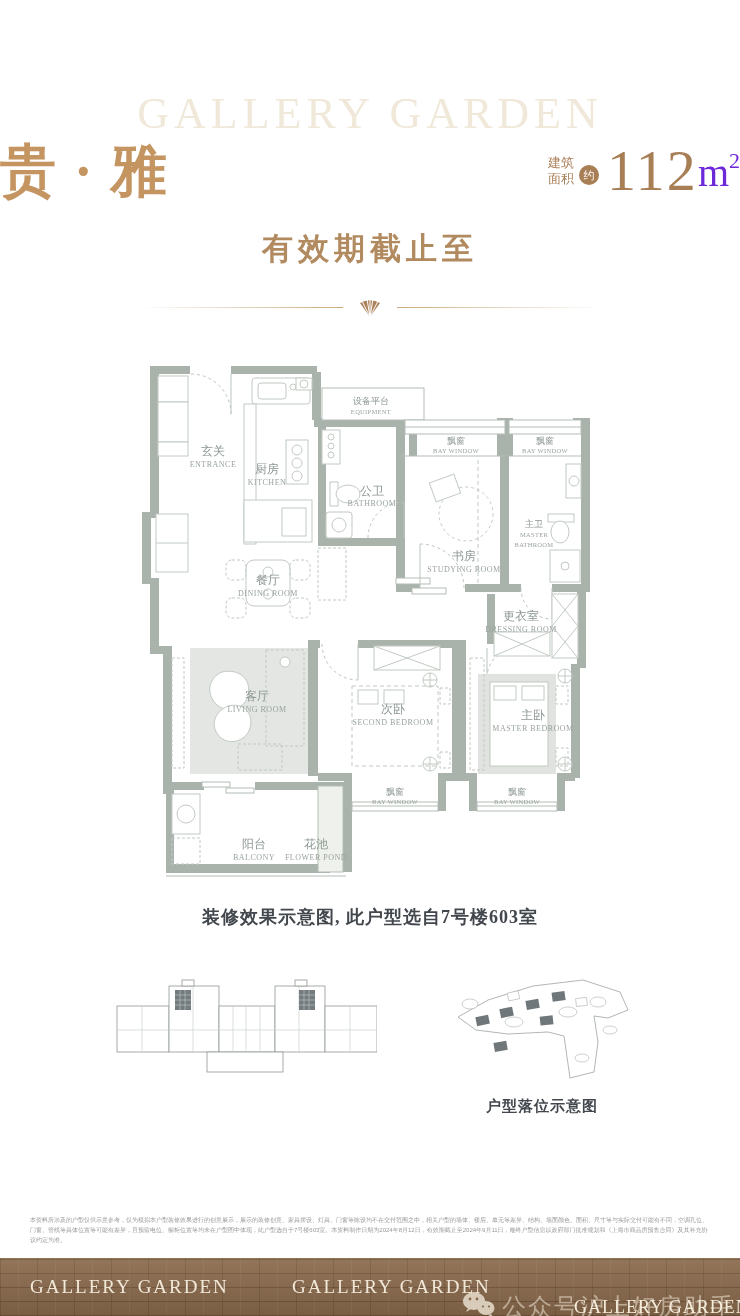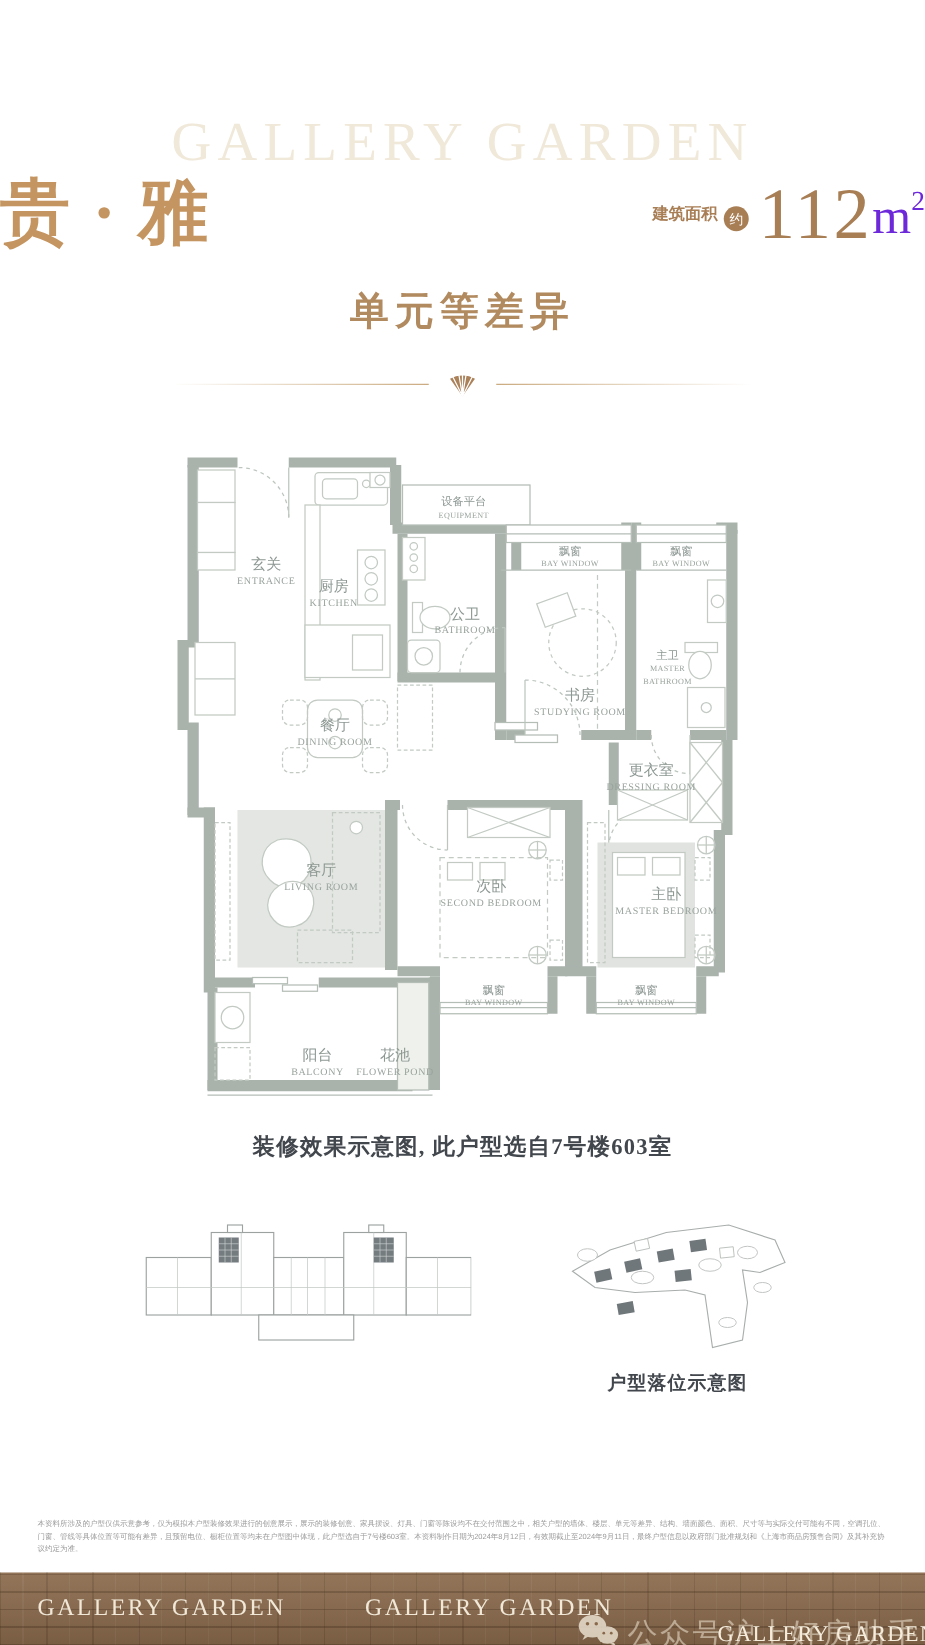--- a/index.html
+++ b/index.html
@@ -5,22 +5,22 @@
   html,body{margin:0;padding:0;background:#fff;}
   .page{position:relative;width:740px;height:1316px;background:#ffffff;overflow:hidden;
         font-family:"Liberation Serif","DejaVu Serif",serif;}
   
   .watermark{position:absolute;top:88px;left:0;width:740px;text-align:center;
     font-size:44px;letter-spacing:5px;color:#f0e8d9;white-space:nowrap;font-weight:400;}
   .title-row{position:absolute;top:142px;left:0;width:740px;display:flex;
     justify-content:space-between;align-items:center;}
   .unit-name{font-size:56px;font-weight:bold;color:#c49560;letter-spacing:2px;line-height:1;}
   .area-group{display:flex;align-items:center;margin-left:14px;}
-  .area-label{display:flex;flex-direction:row;font-size:13px;line-height:1.25;
-    color:#a87e55;font-weight:bold;}
+  .area-label{display:flex;flex-direction:column;font-size:13px;line-height:1.25;
+    color:#a87e55;font-weight:normal;}
   .approx-badge{width:20px;height:20px;border-radius:50%;background:#a87e55;color:#fff;
     font-size:11px;display:flex;align-items:center;justify-content:center;margin:8px 4px 0 5px;}
   .area-value{font-size:58px;color:#a87e55;line-height:1;letter-spacing:2px;margin-left:4px;}
   .area-unit{font-size:40px;color:#6d28d9;line-height:1;}
   .area-unit sup{font-size:22px;vertical-align:18px;}
   .subtitle{position:absolute;top:228px;left:0;width:740px;text-align:center;
     font-size:31px;letter-spacing:5px;color:#b18a5f;font-weight:bold;}
   .divider{position:absolute;top:295px;left:0;width:740px;height:24px;display:flex;
     align-items:center;justify-content:center;}
   .divider .line{width:205px;height:1px;}
@@ -77,21 +77,21 @@
       <div class="area-label">
         <span>建筑</span>
         <span>面积</span>
       </div>
       <div class="approx-badge">约</div>
       <span class="area-value">112</span>
       <span class="area-unit"><span>m</span><sup>2</sup></span>
     </div>
   </div>
 
-  <div class="subtitle">单元等差异</div>
+  <div class="subtitle">有效期截止至</div>
 
   <div class="divider">
     <div class="line l"></div>
     <svg width="30" height="24" viewBox="0 0 30 24">
       <path d="M15 22 L5 8 A18 16 0 0 1 25 8 Z" fill="#ab815a"></path>
       <path d="M15 22 L7 6 M15 22 L12 4 M15 22 L15 3 M15 22 L18 4 M15 22 L23 6" stroke="#ffffff" stroke-width="1" fill="none"></path>
     </svg>
     <div class="line r"></div>
   </div>
 

